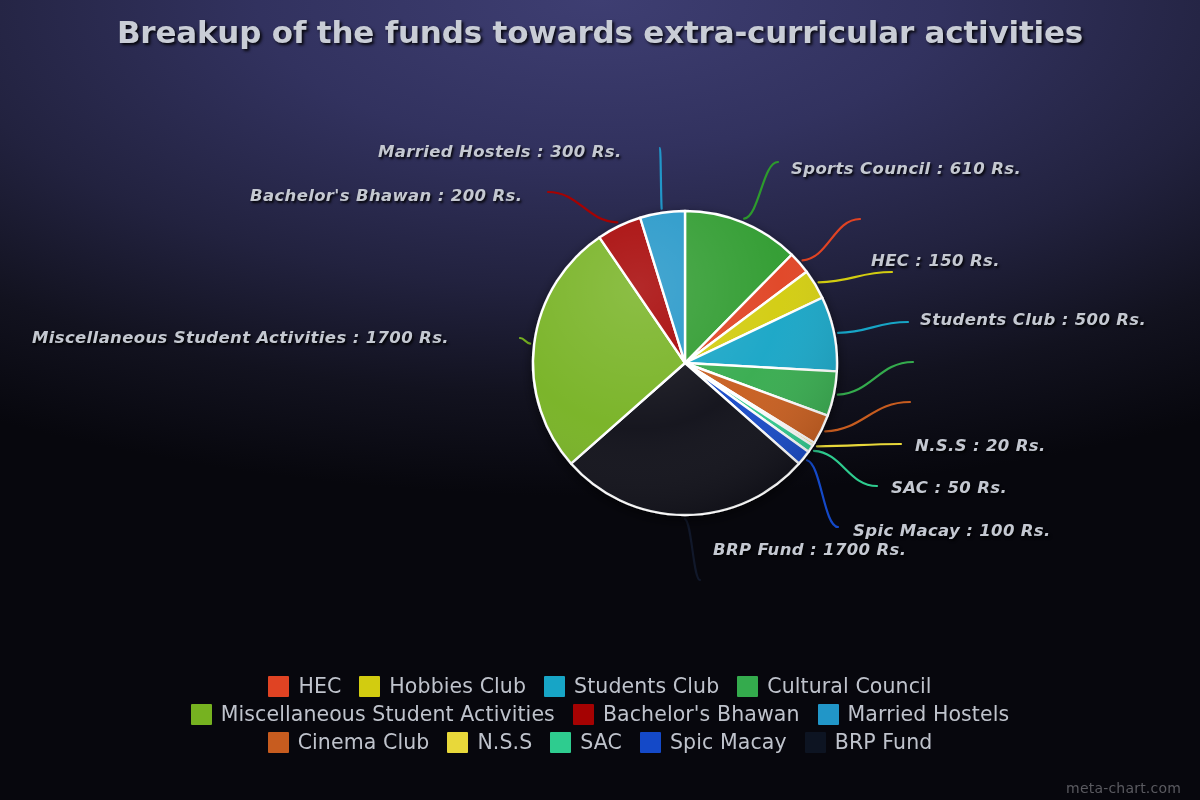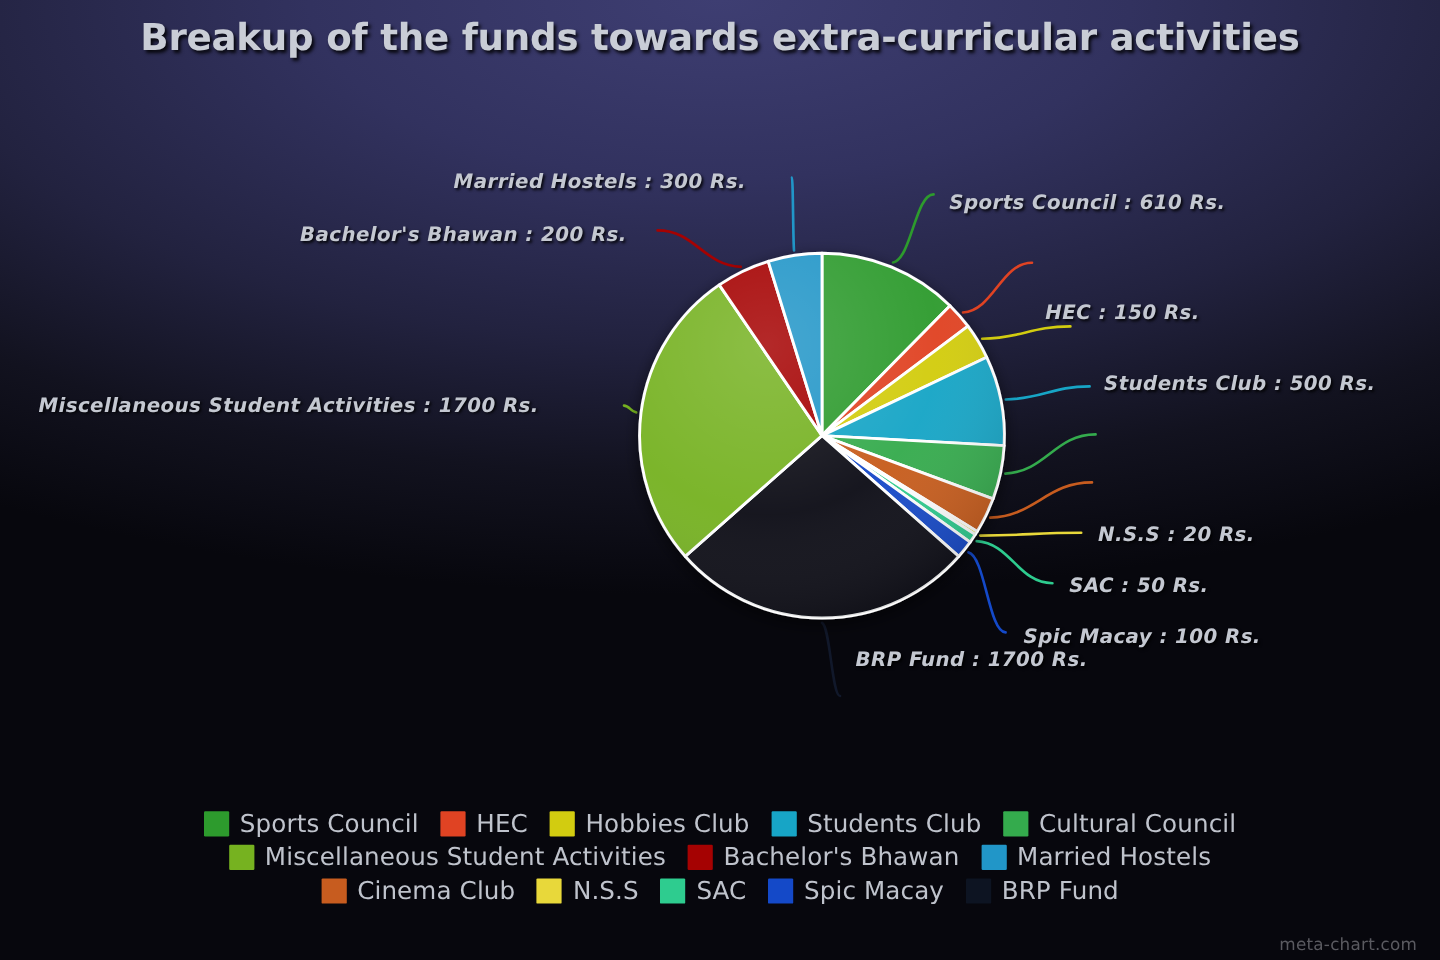--- a/index.html
+++ b/index.html
@@ -165,24 +165,20 @@
   <div class="callout right" style="left:871px; top:215px;margin-top:36px;">HEC : 150 Rs.</div>
   <div class="callout right" style="left:920px; top:310px;">Students Club : 500 Rs.</div>
   <div class="callout right" style="left:915px; top:436px;">N.S.S : 20 Rs.</div>
   <div class="callout right" style="left:891px; top:478px;">SAC : 50 Rs.</div>
   <div class="callout right" style="left:853px; top:521px;">Spic Macay : 100 Rs.</div>
   <div class="callout right" style="left:713px; top:540px;">BRP Fund : 1700 Rs.</div>
 
   <div id="legend">
     <div class="legend-row">
       <div class="legend-item">
-        <span class="legend-swatch" style="background:#2d9b2d"></span>
-        <span class="legend-label">Sports Council</span>
-      </div>
-      <div class="legend-item">
         <span class="legend-swatch" style="background:#e04323"></span>
         <span class="legend-label">HEC</span>
       </div>
       <div class="legend-item">
         <span class="legend-swatch" style="background:#d2cc10"></span>
         <span class="legend-label">Hobbies Club</span>
       </div>
       <div class="legend-item">
         <span class="legend-swatch" style="background:#17a5c6"></span>
         <span class="legend-label">Students Club</span>

